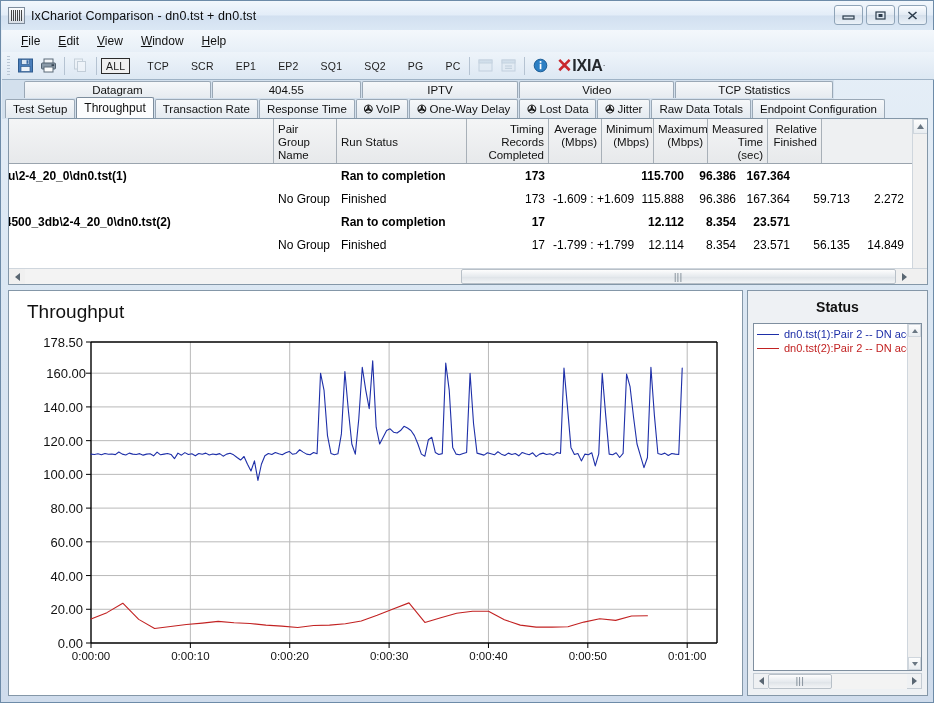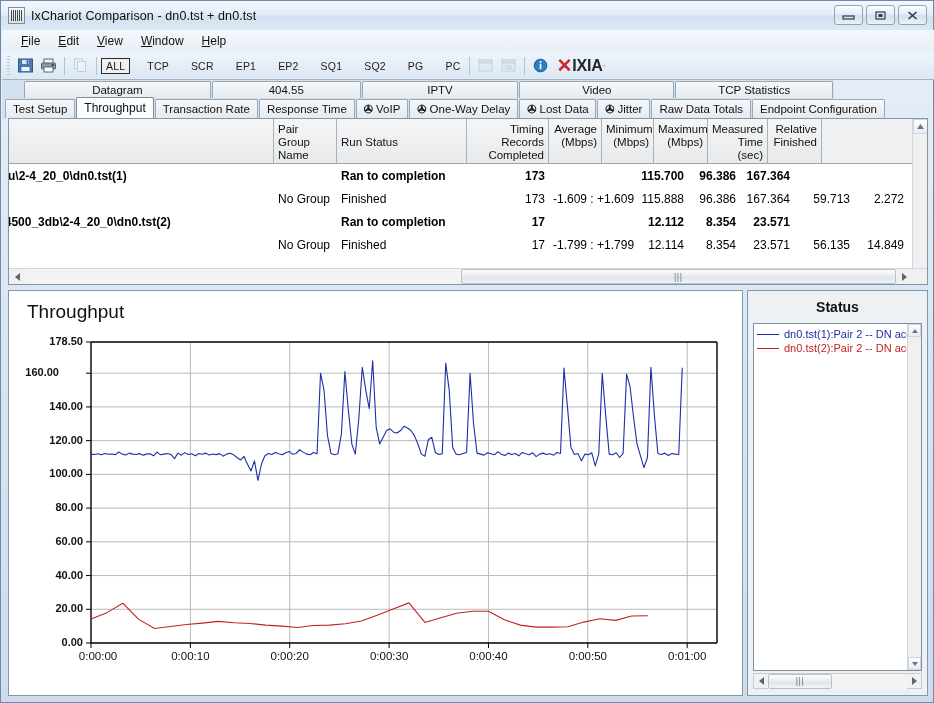--- a/index.html
+++ b/index.html
@@ -140,21 +140,21 @@
     border:1px solid #b8c0c8;box-sizing:border-box;border-radius:2px;
     display:flex;align-items:center;justify-content:center;
   }
   .grip3{font-size:9px;color:#6d7a86;letter-spacing:.5px;}
   
   .chartpanel{
     position:absolute;left:7px;top:289px;width:735px;height:406px;
     background:#fff;border:1px solid #8497a8;box-sizing:border-box;
   }
   .charttitle{position:absolute;left:18px;top:10px;font-size:19px;color:#111;}
-  .ytick{position:absolute;right:0;font-size:11px;color:#111;text-align:left;white-space:nowrap;font-weight:bold;}
+  .ytick{position:absolute;right:0;font-size:13px;color:#111;text-align:left;white-space:nowrap;}
   .xtick{position:absolute;font-size:11.5px;color:#111;text-align:center;white-space:nowrap;}
   
   .legendpanel{
     position:absolute;left:746px;top:289px;width:181px;height:406px;
     background:#eef1f4;border:1px solid #8497a8;box-sizing:border-box;
   }
   .legendtitle{
     text-align:center;font-size:14px;font-weight:bold;color:#111;
     padding-top:8px;padding-bottom:6px;
   }
@@ -421,25 +421,25 @@
 
     <div id="yticks">
         <div class="ytick" style="top: 345px; right: 659px;">0.00</div>
         <div class="ytick" style="top: 311.275px; right: 659px;">20.00</div>
         <div class="ytick" style="top: 277.549px; right: 659px;">40.00</div>
         <div class="ytick" style="top: 243.824px; right: 659px;">60.00</div>
         <div class="ytick" style="top: 210.098px; right: 659px;">80.00</div>
         <div class="ytick" style="top: 176.373px; right: 659px;">100.00</div>
         <div class="ytick" style="top: 142.647px; right: 659px;">120.00</div>
         <div class="ytick" style="top: 108.922px; right: 659px;">140.00</div>
-        <div class="ytick" style="top: 75.1961px; right: 683px;">160.00</div>
+        <div class="ytick" style="top: 75.1961px; right: 656px;">160.00</div>
         <div class="ytick" style="top: 44px; right: 659px;">178.50</div>
       </div>
     <div id="xticks">
-        <div class="xtick" style="left: 57px; width: 64px; top: 359px;">0:00:00</div>
+        <div class="xtick" style="left: 50px; width: 64px; top: 359px;">0:00:00</div>
         <div class="xtick" style="left: 149.365px; width: 64px; top: 359px;">0:00:10</div>
         <div class="xtick" style="left: 248.73px; width: 64px; top: 359px;">0:00:20</div>
         <div class="xtick" style="left: 348.095px; width: 64px; top: 359px;">0:00:30</div>
         <div class="xtick" style="left: 447.46px; width: 64px; top: 359px;">0:00:40</div>
         <div class="xtick" style="left: 546.825px; width: 64px; top: 359px;">0:00:50</div>
         <div class="xtick" style="left: 646.19px; width: 64px; top: 359px;">0:01:00</div>
       </div>
     <svg id="plot" width="733" height="404" style="position:absolute;left:0;top:0;">
         <line x1="77" y1="352" x2="82" y2="352" stroke="#000" stroke-width="1"></line>
         <line x1="82" y1="318.27450980392155" x2="708" y2="318.27450980392155" stroke="#b9b9b9" stroke-width="1"></line>

